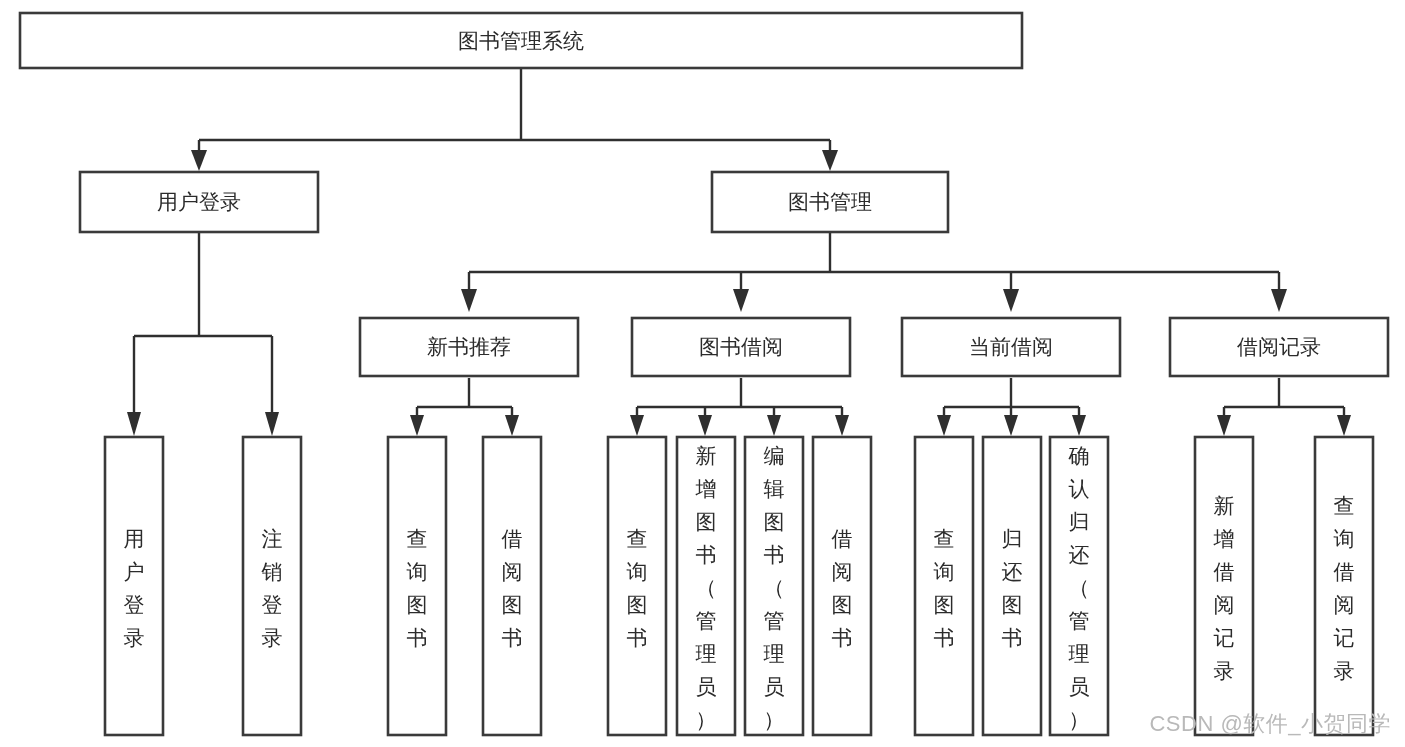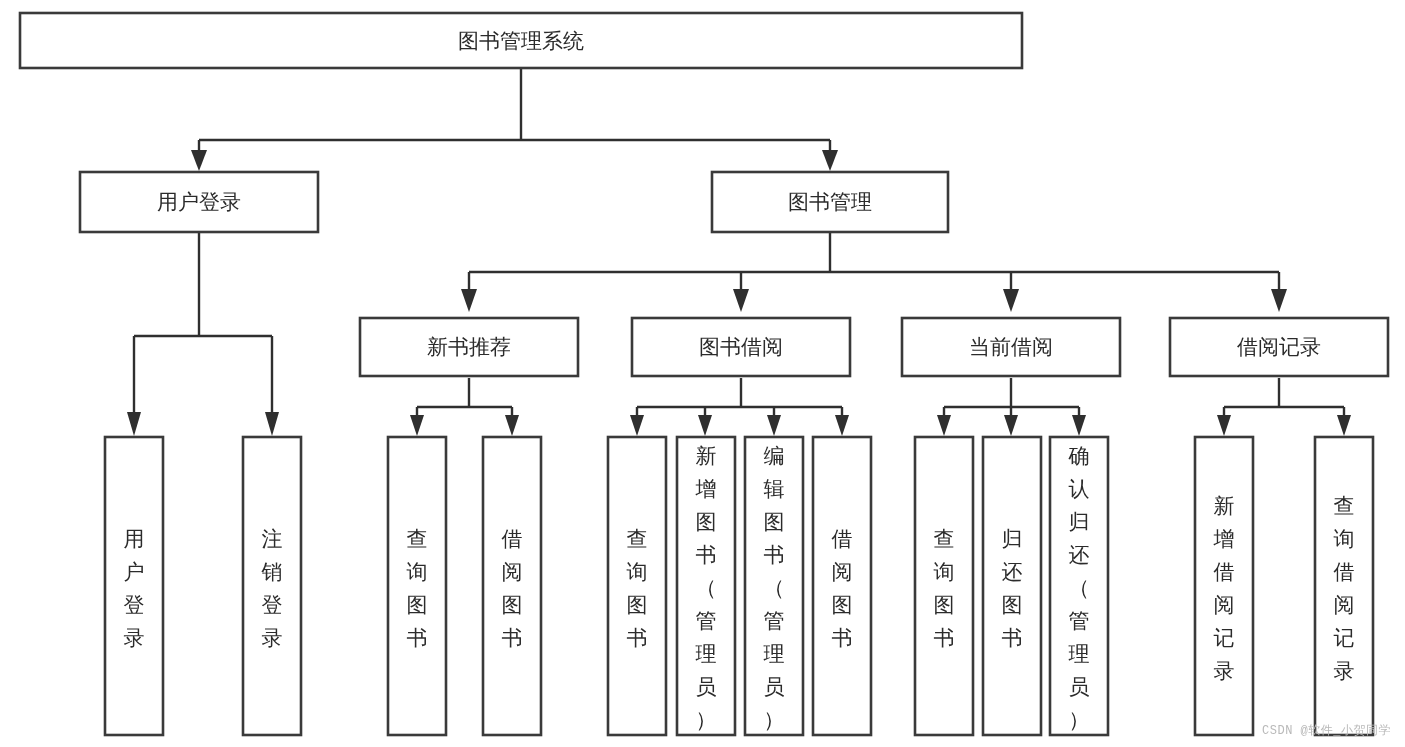--- a/index.html
+++ b/index.html
@@ -50,22 +50,22 @@
     fill: none;
   }
   .arrow-head {
     fill: #2f2f2f;
     stroke: none;
   }
   .watermark {
     position: absolute;
     right: 14px;
     bottom: 8px;
-    font-family: Liberation Mono, monospace;
-    font-size: 12px;
+    font-family: Liberation Sans, sans-serif;
+    font-size: 22px;
     color: #b9b9b9;
     letter-spacing: 0.5px;
     white-space: nowrap;
     user-select: none;
   }
 </style>
 </head>
 <body>
 
 <div id="diagram-root">

